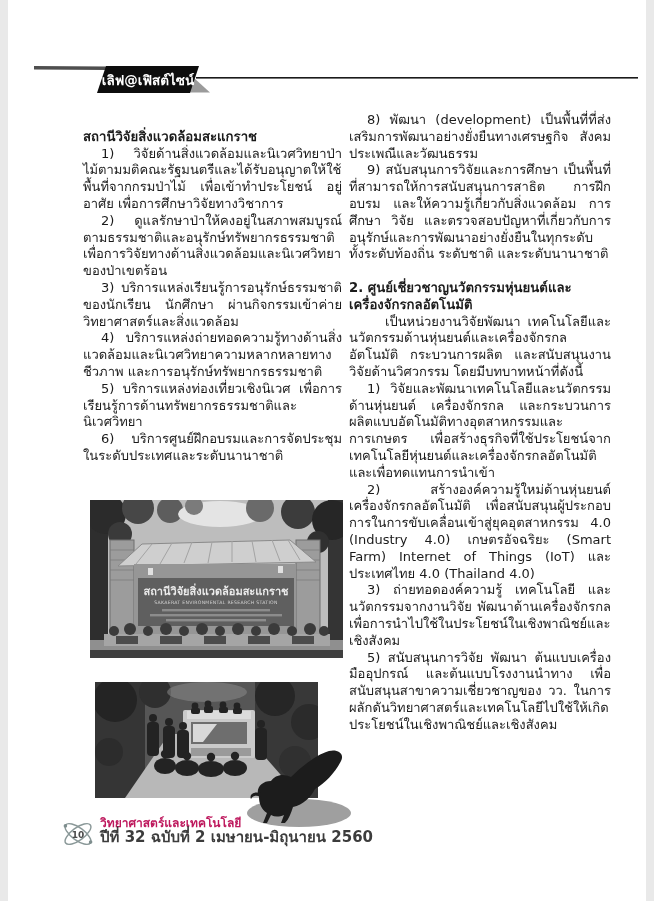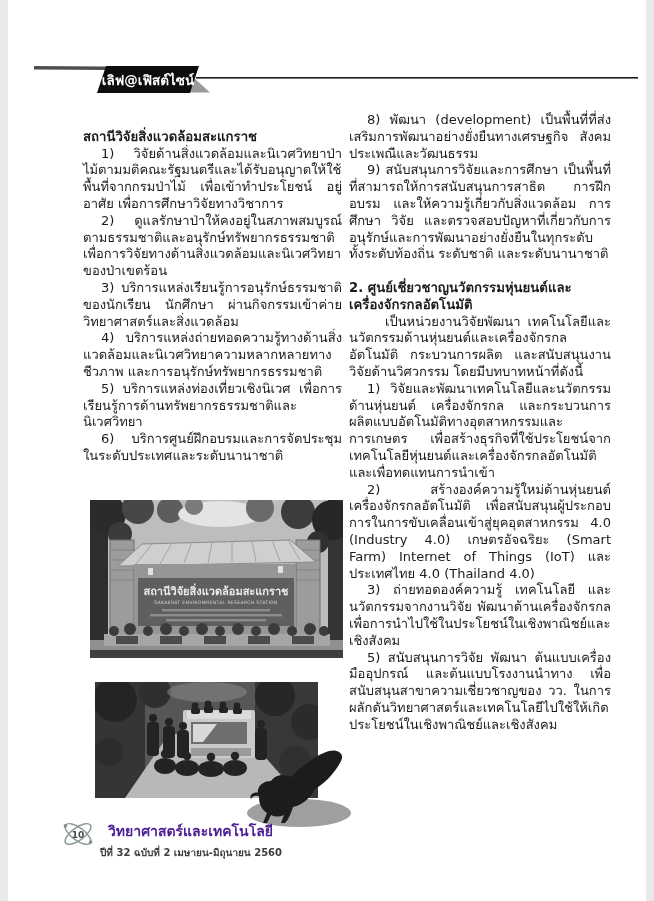--- a/index.html
+++ b/index.html
@@ -22,22 +22,22 @@
   .sec-head.two-line{text-align:left;}
   
   .photo{position:absolute;display:block;}
   .photo1{left:82px;top:500px;}
   .photo2{left:87px;top:682px;}
   .rooster{left:233px;top:735px;}
   
   .footer{position:absolute;left:52px;top:814px;height:46px;}
   .footer-icon{position:absolute;left:0;top:2px;}
   .footer-text{position:absolute;left:40px;top:2px;white-space:nowrap;}
-  .journal-title{font-size:14px;font-weight:bold;color:#4c1d95;line-height:14px;margin:8px;}
-  .issue-info{font-size:10px;font-weight:600;color:#3c3c3c;line-height:13px;margin:1px 0 0 0;}
+  .journal-title{font-size:12px;font-weight:bold;color:#be185d;line-height:14px;margin:0;}
+  .issue-info{font-size:15px;font-weight:600;color:#3c3c3c;line-height:13px;margin:1px 0 0 0;}
 </style>
 </head>
 <body>
 
 <div class="page">
 
   <svg class="hdr-svg" width="654" height="100" viewBox="0 0 654 100">
     <polygon points="26,66 100,66.5 100,70 26,69.5" fill="#4f4f4f"></polygon>
     <polygon points="186,78 202,92.5 180,92.5" fill="#9b9b9b"></polygon>
     <polygon points="98,66 191,66 182,93 89,93" fill="#0d0d0d"></polygon>

